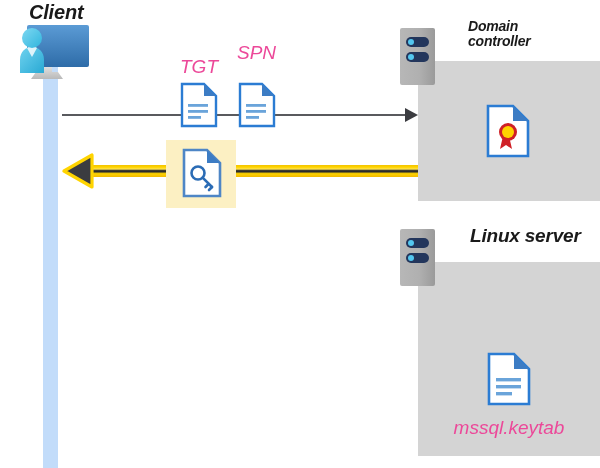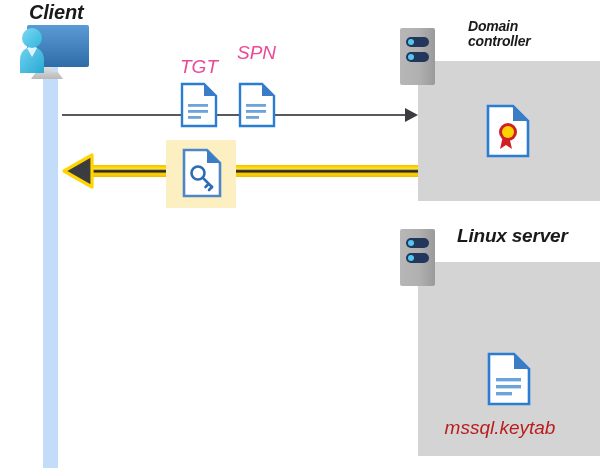--- a/index.html
+++ b/index.html
@@ -19,21 +19,21 @@
     background:#c2dcfa;
   }
 
   
   .title{
     font-weight:bold;color:#1a1a1a;letter-spacing:-0.2px;
     white-space:pre-line;line-height:1.08;
   }
   #client-title{left:29px;top:2px;font-size:20px;}
   #dc-title{left:468px;top:3px;font-size:14px;margin-top:16px;}
-  #linux-title{left:457px;top:226px;font-size:19px;text-align:right;}
+  #linux-title{left:470px;top:226px;font-size:19px;text-align:right;}
 
   
   .panel{background:#d4d4d4;}
   #dc-panel{left:418px;top:61px;width:182px;height:140px;}
   #linux-panel{left:418px;top:262px;width:182px;height:194px;}
 
   
   .rack{width:35px;height:57px;border-radius:2px;
         background:linear-gradient(to right,#b7b7b7 0%,#b0b0b0 55%,#9a9a9a 100%);}
   .rack .bay{position:absolute;left:6px;width:23px;height:10px;border-radius:5px;background:#23365c;}
@@ -58,22 +58,22 @@
 
   
   .doclabel{font-size:19px;color:#ec4899;}
   #tgt-label{left:180px;top:56px;}
   #spn-label{left:237px;top:42px;}
 
   
   #key-highlight{left:166px;top:140px;width:70px;height:68px;background:#fcf0c3;}
 
   
-  #keytab-caption{left:409px;top:417px;width:182px;text-align:center;
-                  font-size:19px;color:#b91c1c;}
+  #keytab-caption{left:418px;top:417px;width:182px;text-align:center;
+                  font-size:19px;color:#ec4899;}
 
   
   #tgt-doc{left:180px;top:82px;}
   #spn-doc{left:238px;top:82px;}
   #key-doc{left:182px;top:148px;}
   #cert-doc{left:486px;top:104px;}
   #sql-icon{left:482px;top:278px;}
   #keytab-doc{left:487px;top:352px;}
   #client-icon{left:8px;top:22px;}
 

